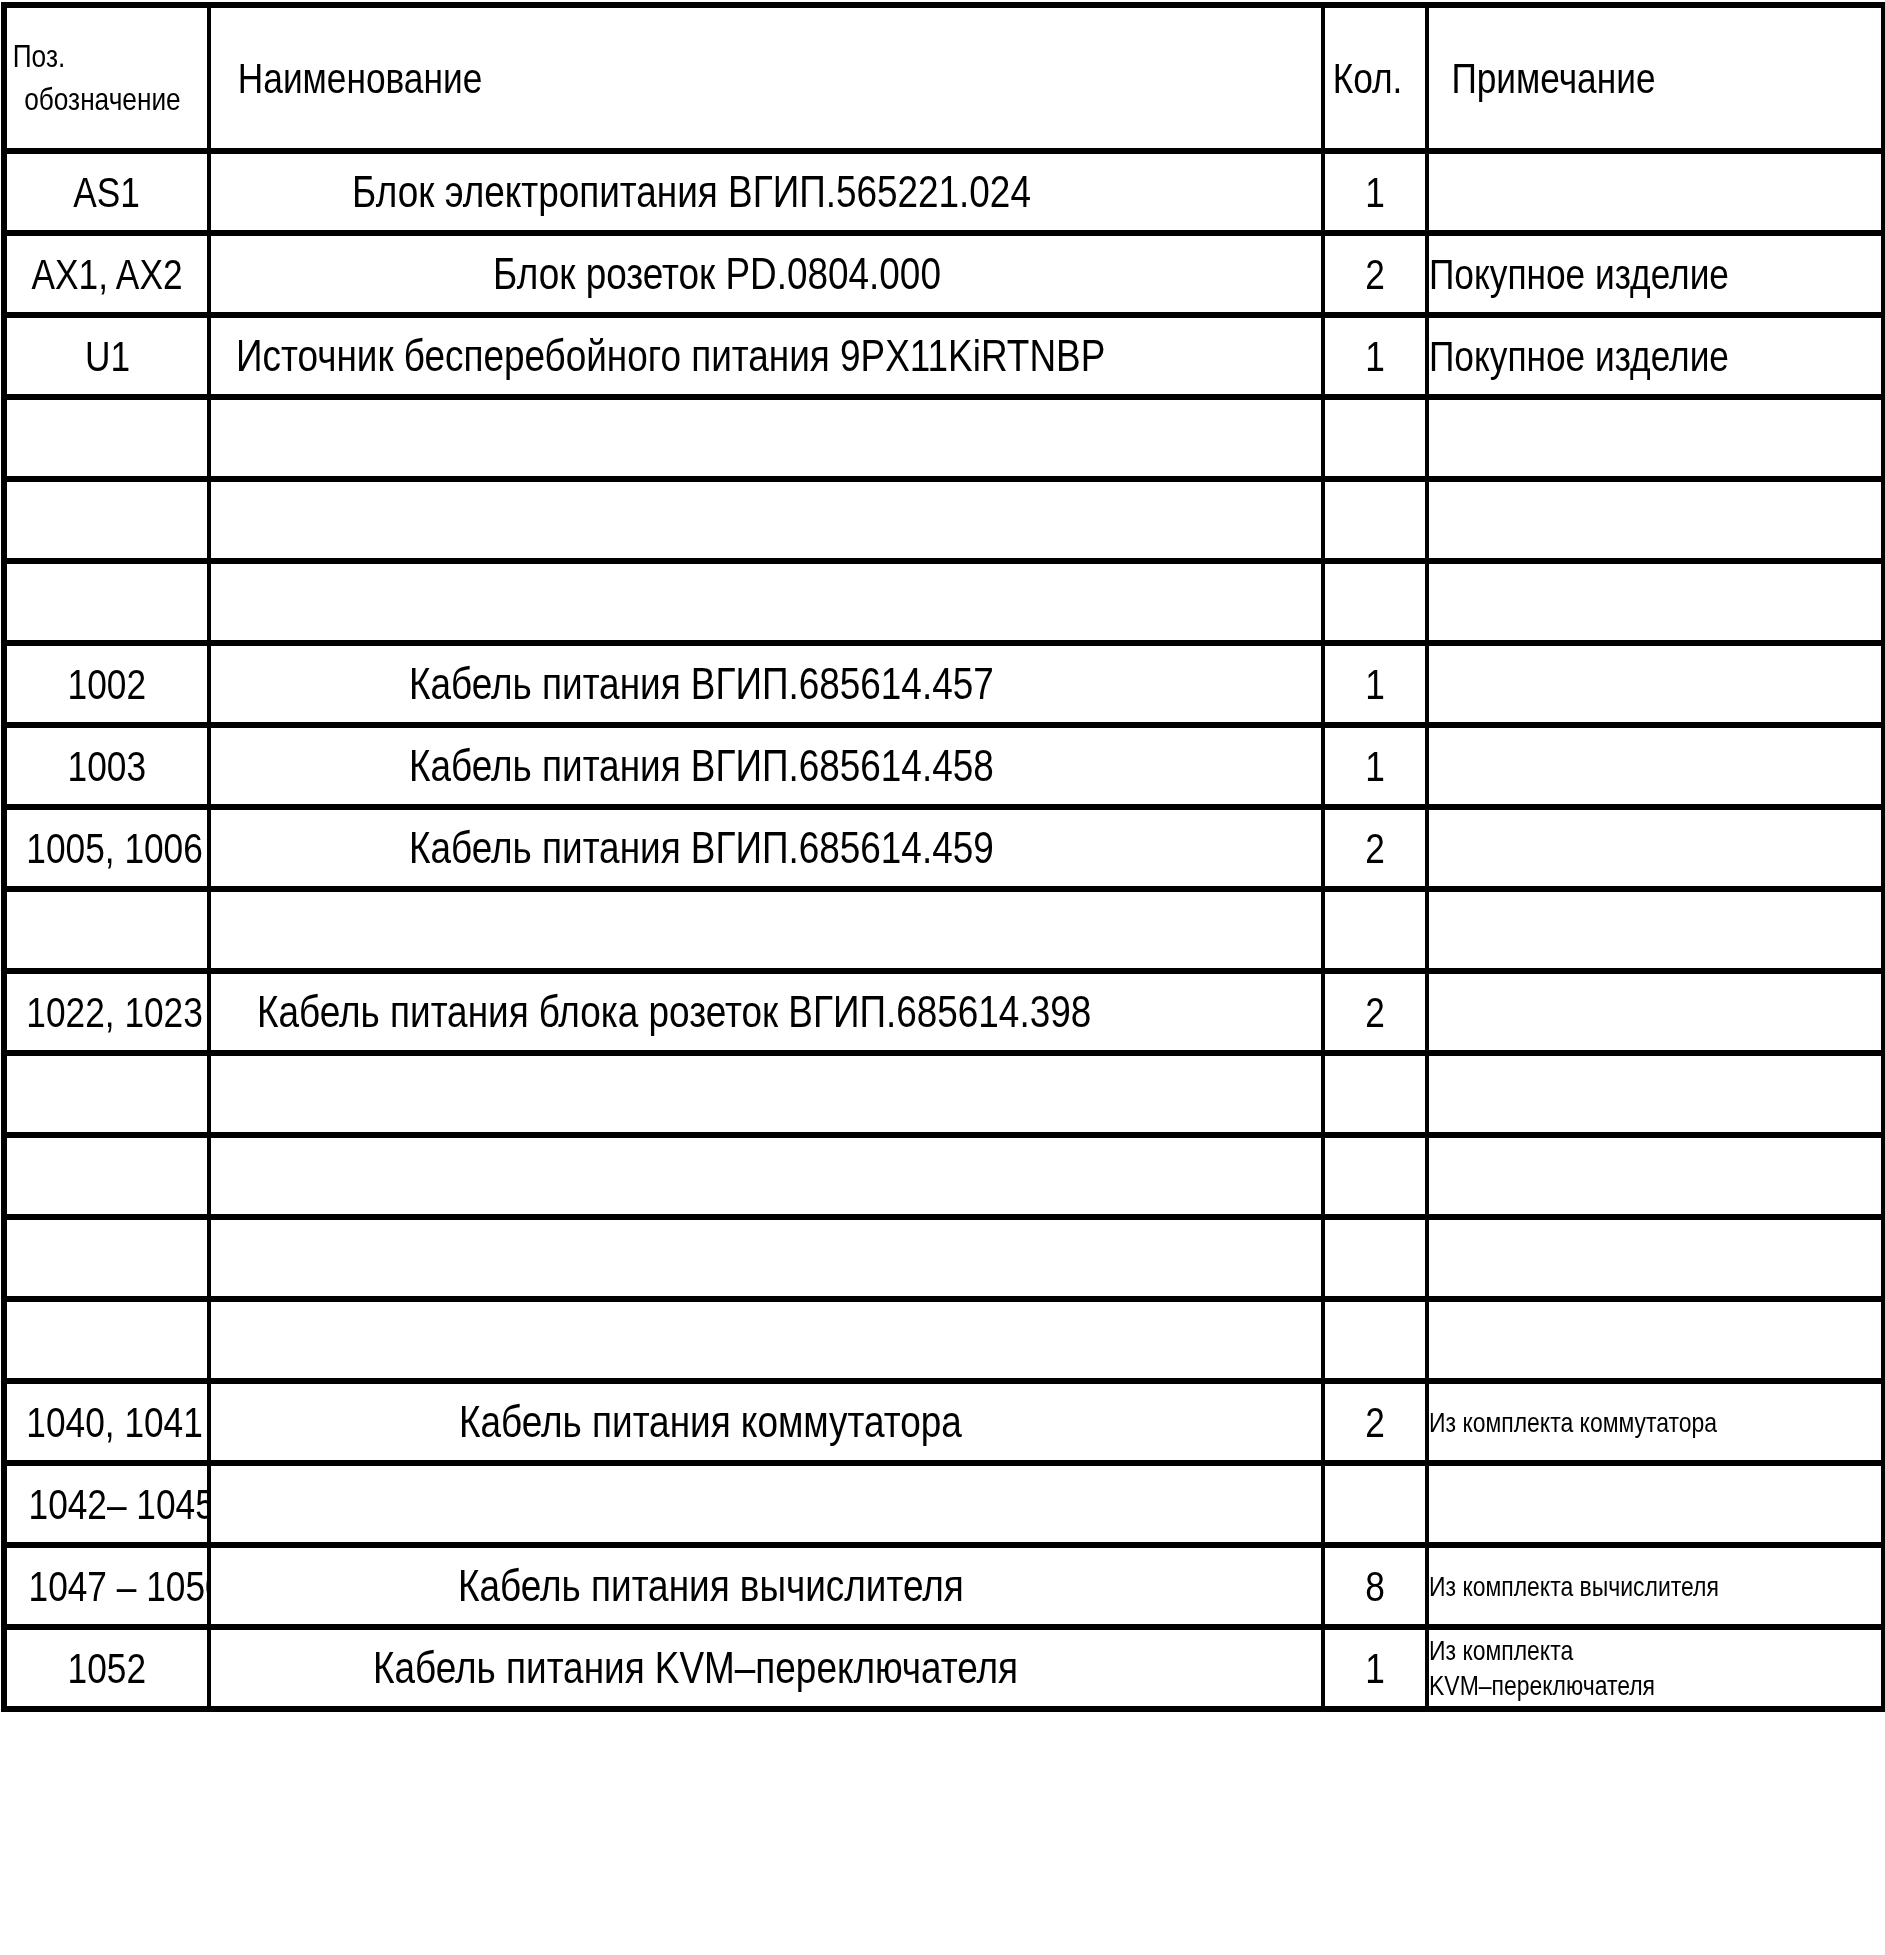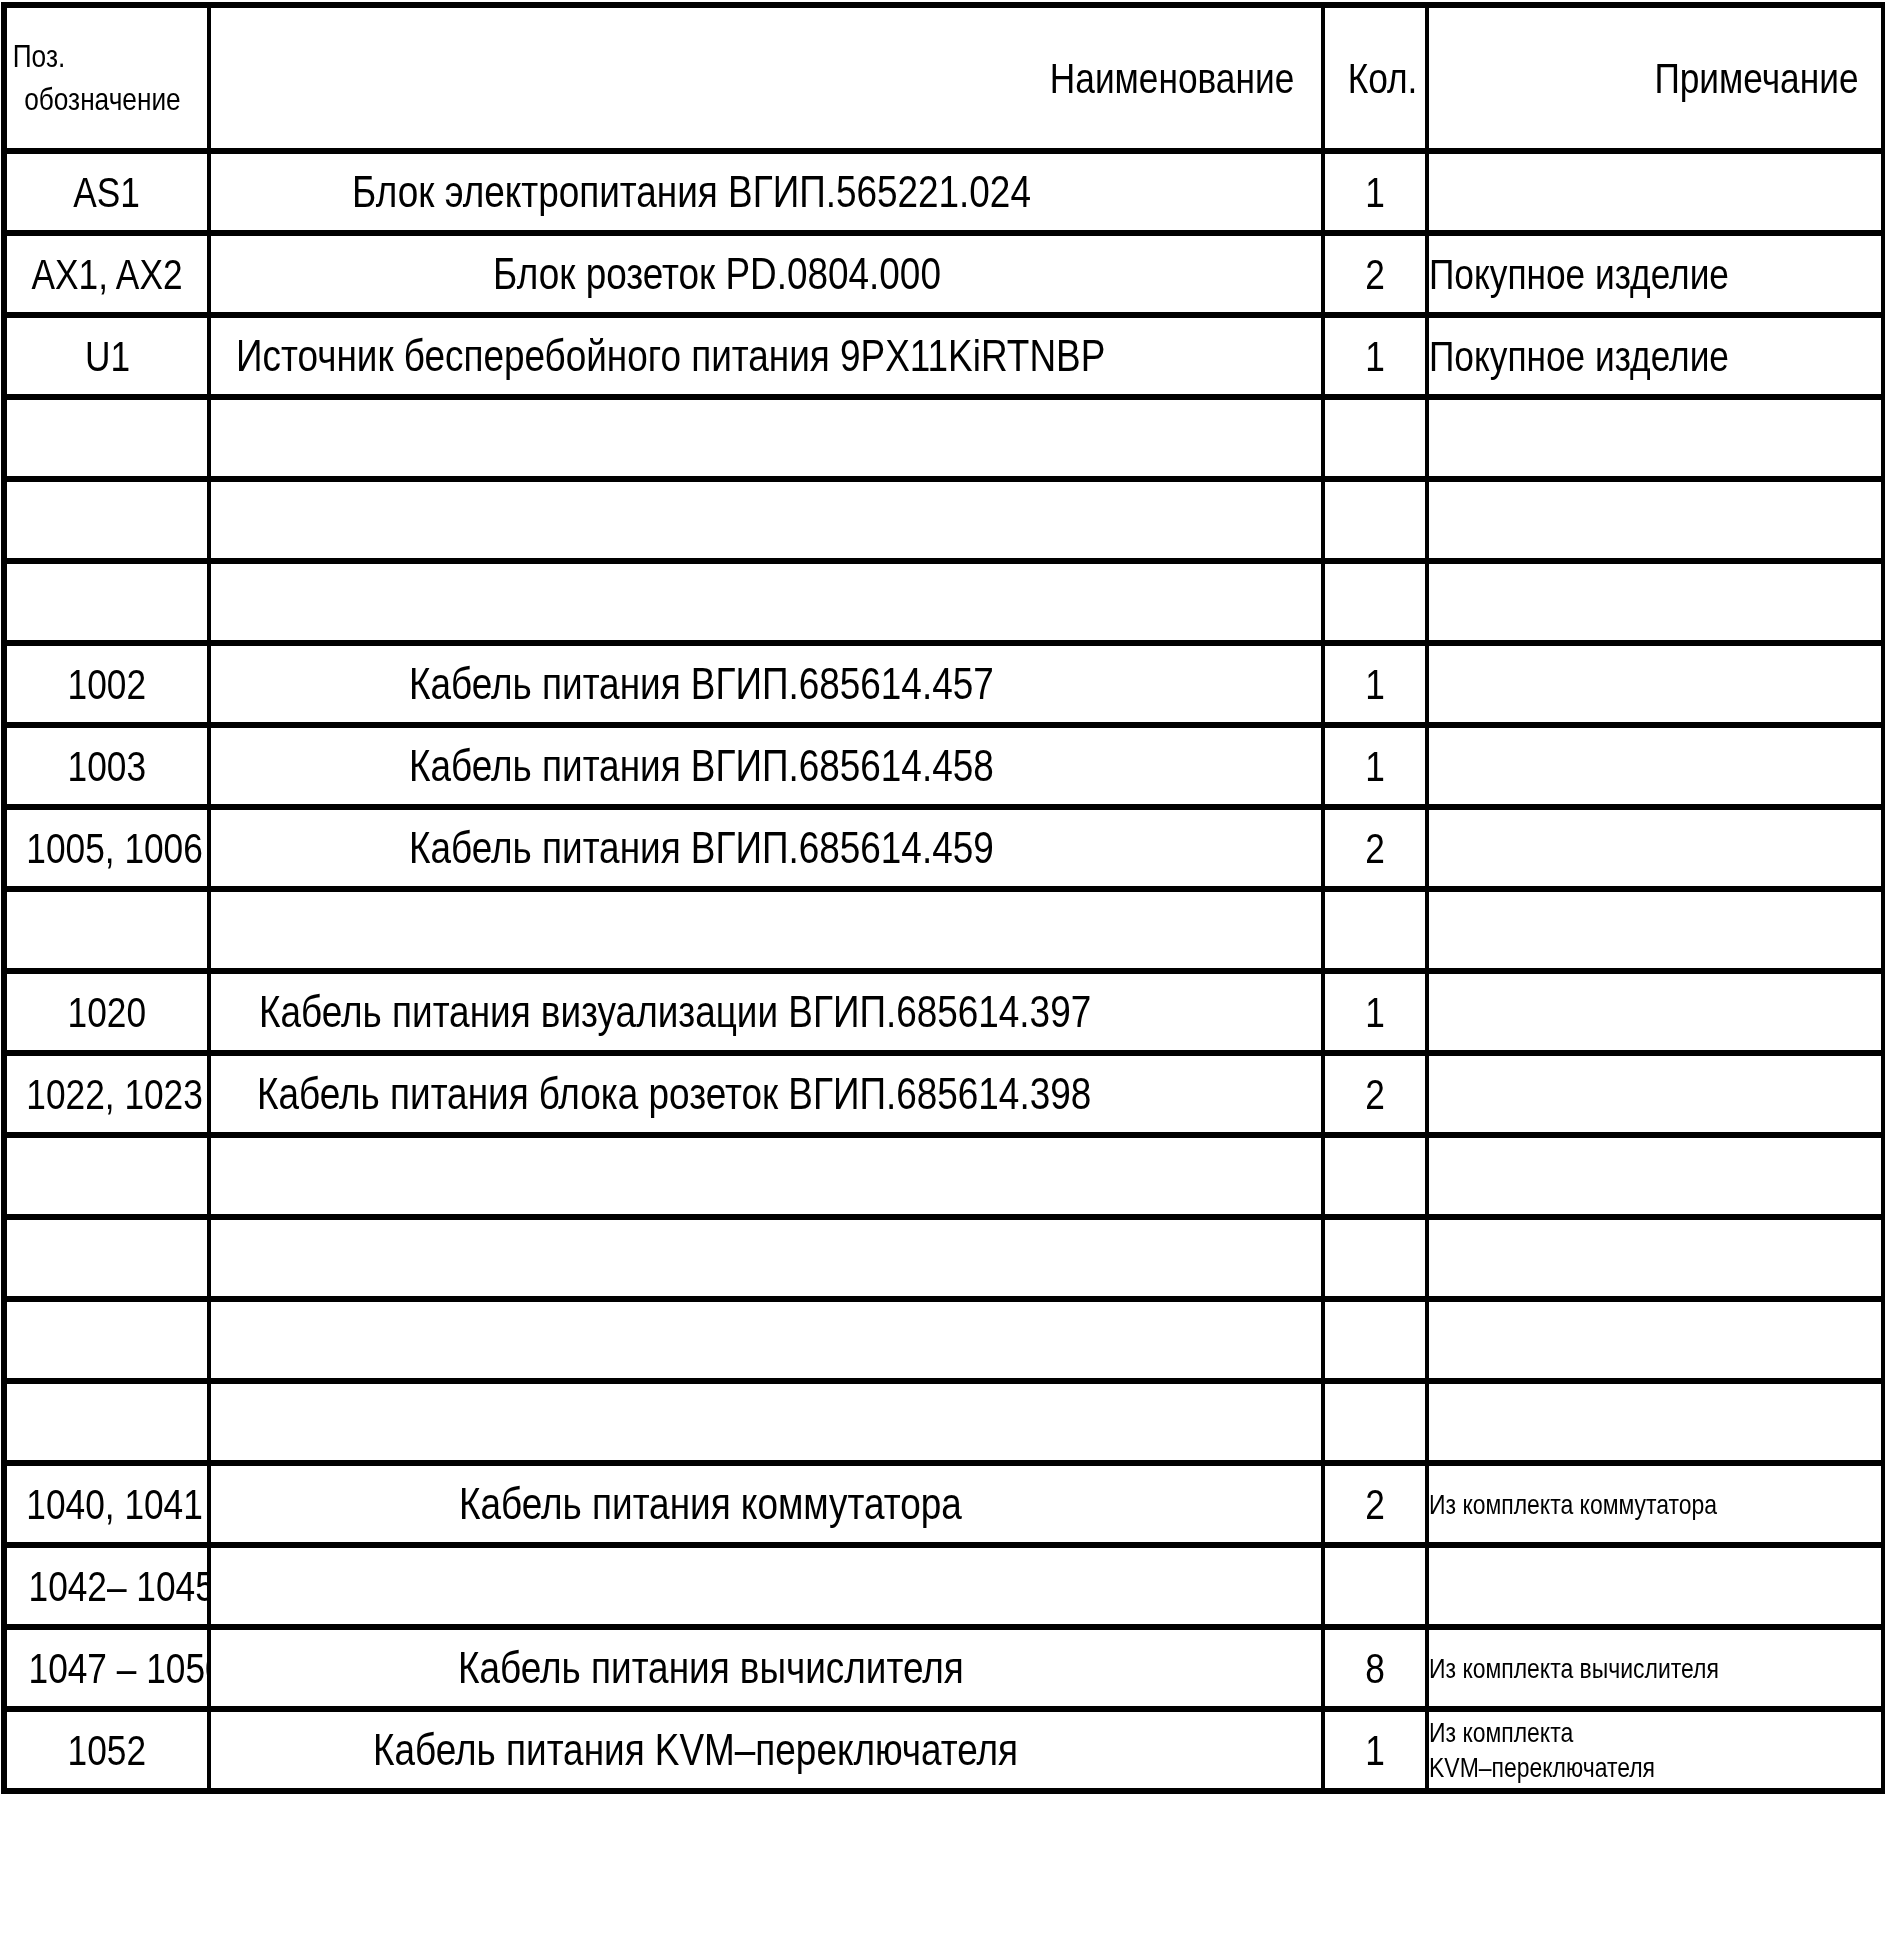--- a/index.html
+++ b/index.html
@@ -29,21 +29,21 @@
     overflow:hidden;
   }
   tr.header-row{height:146px;}
   tr.data-row{height:82px;}
 
   .cell-text{display:inline-block;transform:scaleX(0.82);transform-origin:center center;white-space:nowrap;}
   .left-text{transform-origin:left center;}
 
   th{font-weight:normal;}
   .h-pos{ text-align:left; font-size:32px; line-height:1.35;}
-  .h-name,.h-qty,.h-note{ text-align:right; font-size:43px;}
+  .h-name,.h-qty,.h-note{ text-align:left; font-size:43px;}
 
   .cell-pos{ text-align:center; font-size:43px;}
   .cell-name{ text-align:center; font-size:45px; padding-left:33px;}
   .cell-qty{ text-align:center; font-size:43px;}
   .cell-note{ text-align:left; font-size:43px; padding-left:21px;margin-left:40px;}
   .cell-note .cell-text{white-space:pre-line;}
   .cell-note.small{ font-size:28px; line-height:1.25;}
 </style>
 </head>
 <body>
@@ -208,34 +208,20 @@
     </td>
     <td class="cell-qty">
       <span class="cell-text"></span>
     </td>
     <td class="cell-note">
       <span class="cell-text left-text"></span>
     </td>
   </tr>
       <tr class="data-row">
     <td class="cell-pos">
-      <span class="cell-text">1020</span>
-    </td>
-    <td class="cell-name">
-      <span class="cell-text left-text">Кабель питания визуализации ВГИП.685614.397</span>
-    </td>
-    <td class="cell-qty">
-      <span class="cell-text">1</span>
-    </td>
-    <td class="cell-note">
-      <span class="cell-text left-text"></span>
-    </td>
-  </tr>
-      <tr class="data-row">
-    <td class="cell-pos">
       <span class="cell-text">1022, 1023</span>
     </td>
     <td class="cell-name">
       <span class="cell-text left-text">Кабель питания блока розеток ВГИП.685614.398</span>
     </td>
     <td class="cell-qty">
       <span class="cell-text">2</span>
     </td>
     <td class="cell-note">
       <span class="cell-text left-text"></span>

